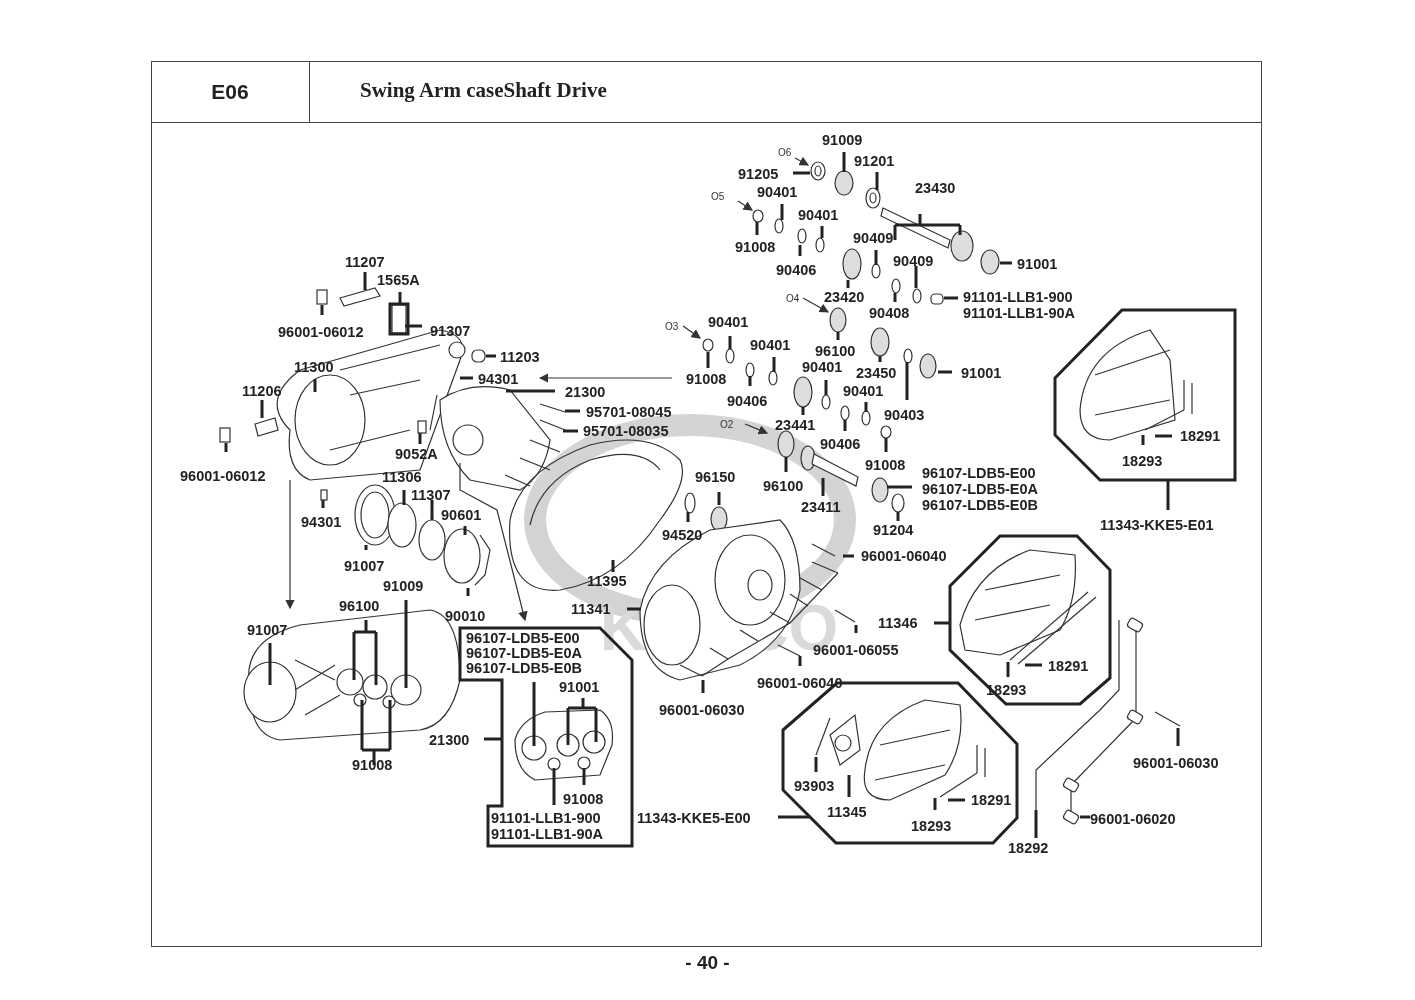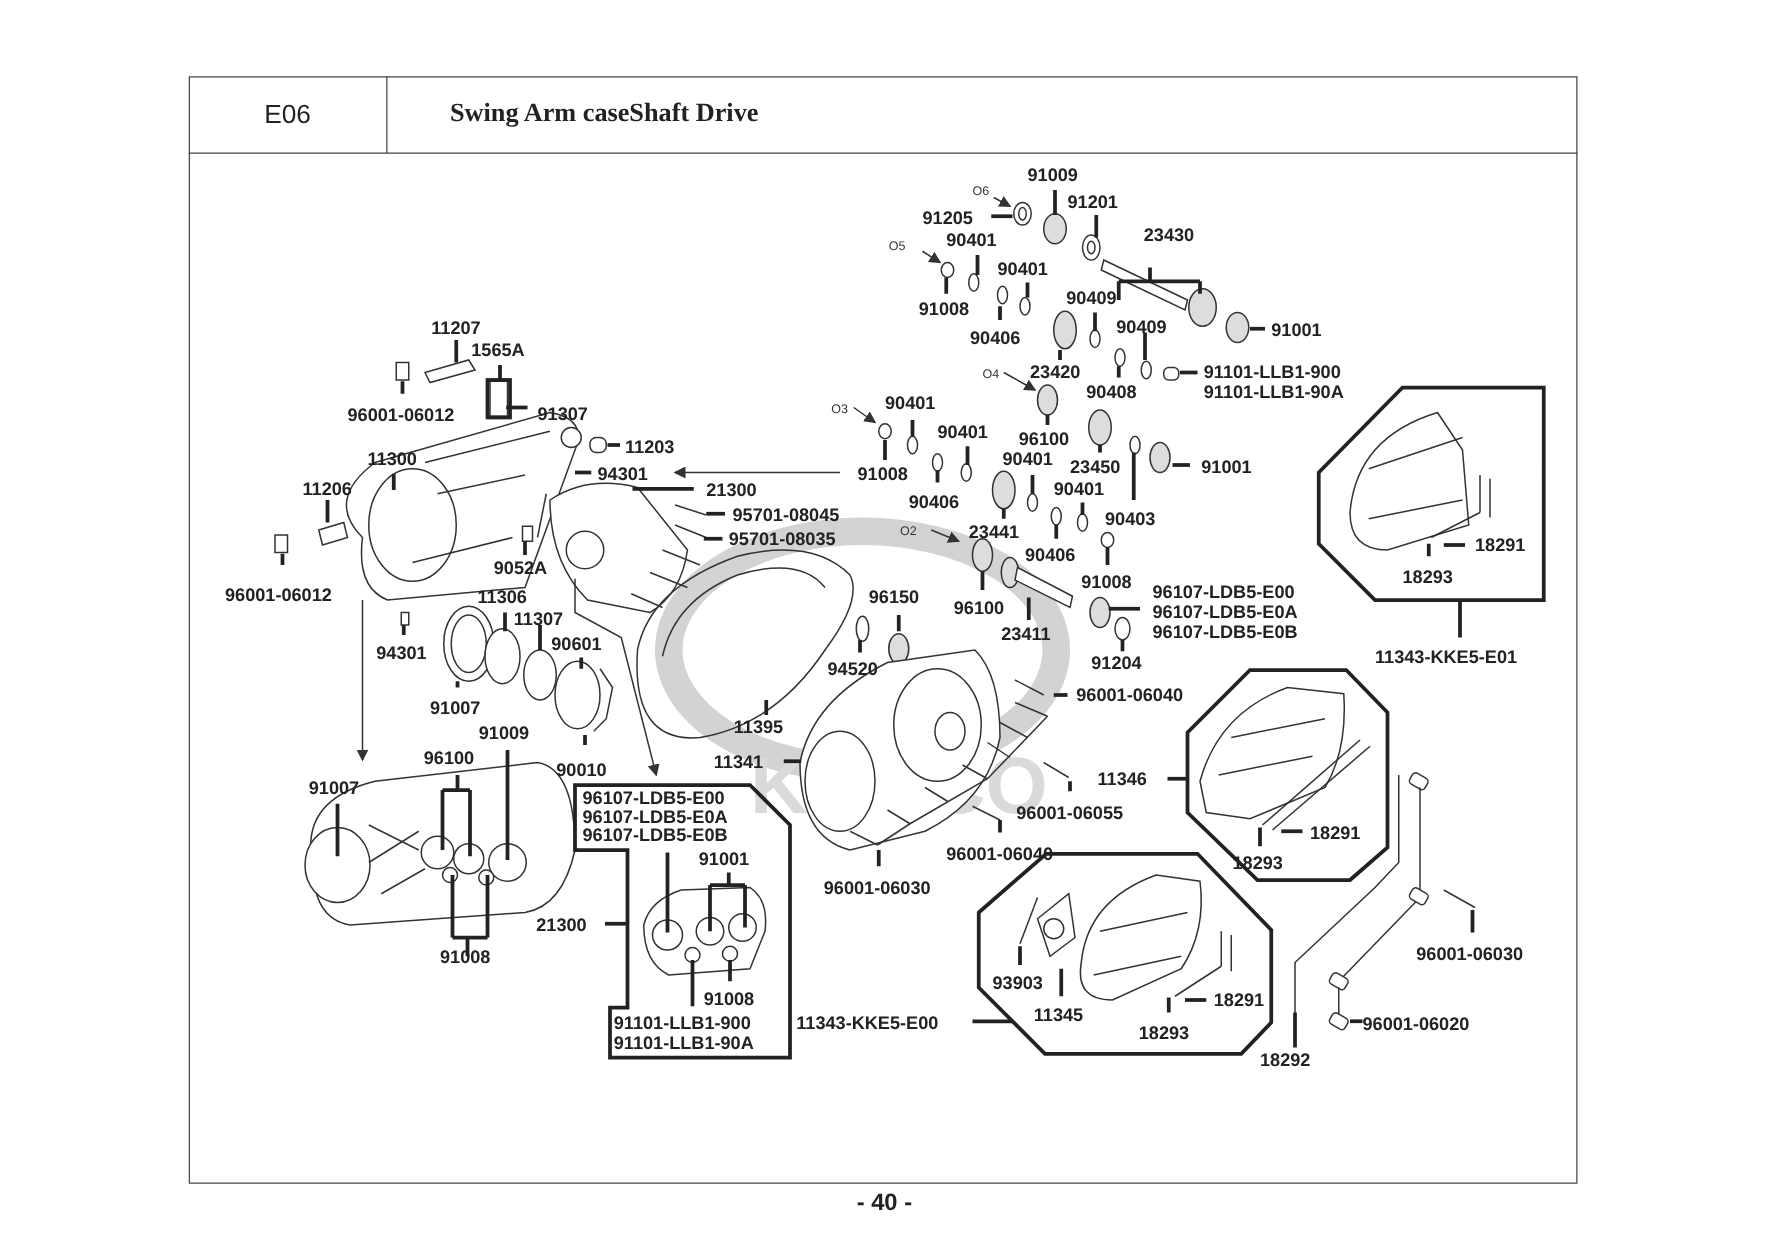--- a/index.html
+++ b/index.html
@@ -1,18 +1,18 @@
 <!DOCTYPE html>
 <html><head>
 <meta charset="utf-8">
 <style>
   html, body { margin:0; padding:0; background:#ffffff; }
   body { width:1415px; height:1000px; position:relative; overflow:hidden; font-family:"Liberation Sans", sans-serif; color:#222; }
   .frame { position:absolute; left:151px; top:61px; width:1111px; height:886px; border:1.5px solid #444; box-sizing:border-box; }
-  .hdr-code { position:absolute; left:151px; top:61px; width:159px; height:62px; border-right:1.5px solid #444; border-bottom:1.5px solid #444; box-sizing:border-box; display:flex; align-items:center; justify-content:center; font-weight:normal; font-size:21px; }
+  .hdr-code { position:absolute; left:151px; top:61px; width:159px; height:62px; border-right:1.5px solid #444; border-bottom:1.5px solid #444; box-sizing:border-box; display:flex; align-items:center; justify-content:center; font-weight:bold; font-size:21px; }
   .hdr-title { position:absolute; left:360px; top:78px; font-weight:bold; font-size:21px;font-family:Liberation Serif, serif; }
   .hdr-line { position:absolute; left:310px; top:122px; width:952px; height:0; border-top:1.5px solid #444; }
   .page-no { position:absolute; left:0; width:1415px; top:952px; text-align:center; font-weight:bold; font-size:19px; }
   svg#diagram { position:absolute; left:0; top:0; }
   .lbl { font-family:"Liberation Sans", sans-serif; font-weight:bold; font-size:14.5px; fill:#222; }
   .lbl-sm { font-family:"Liberation Sans", sans-serif; font-size:10px; fill:#333; }
   .ld { stroke:#222; stroke-width:3; fill:none; }
   .thin { stroke:#333; stroke-width:1.2; fill:none; }
   .part { stroke:#333; stroke-width:1.2; fill:#fff; }
   .partg { stroke:#333; stroke-width:1.2; fill:#ddd; }

